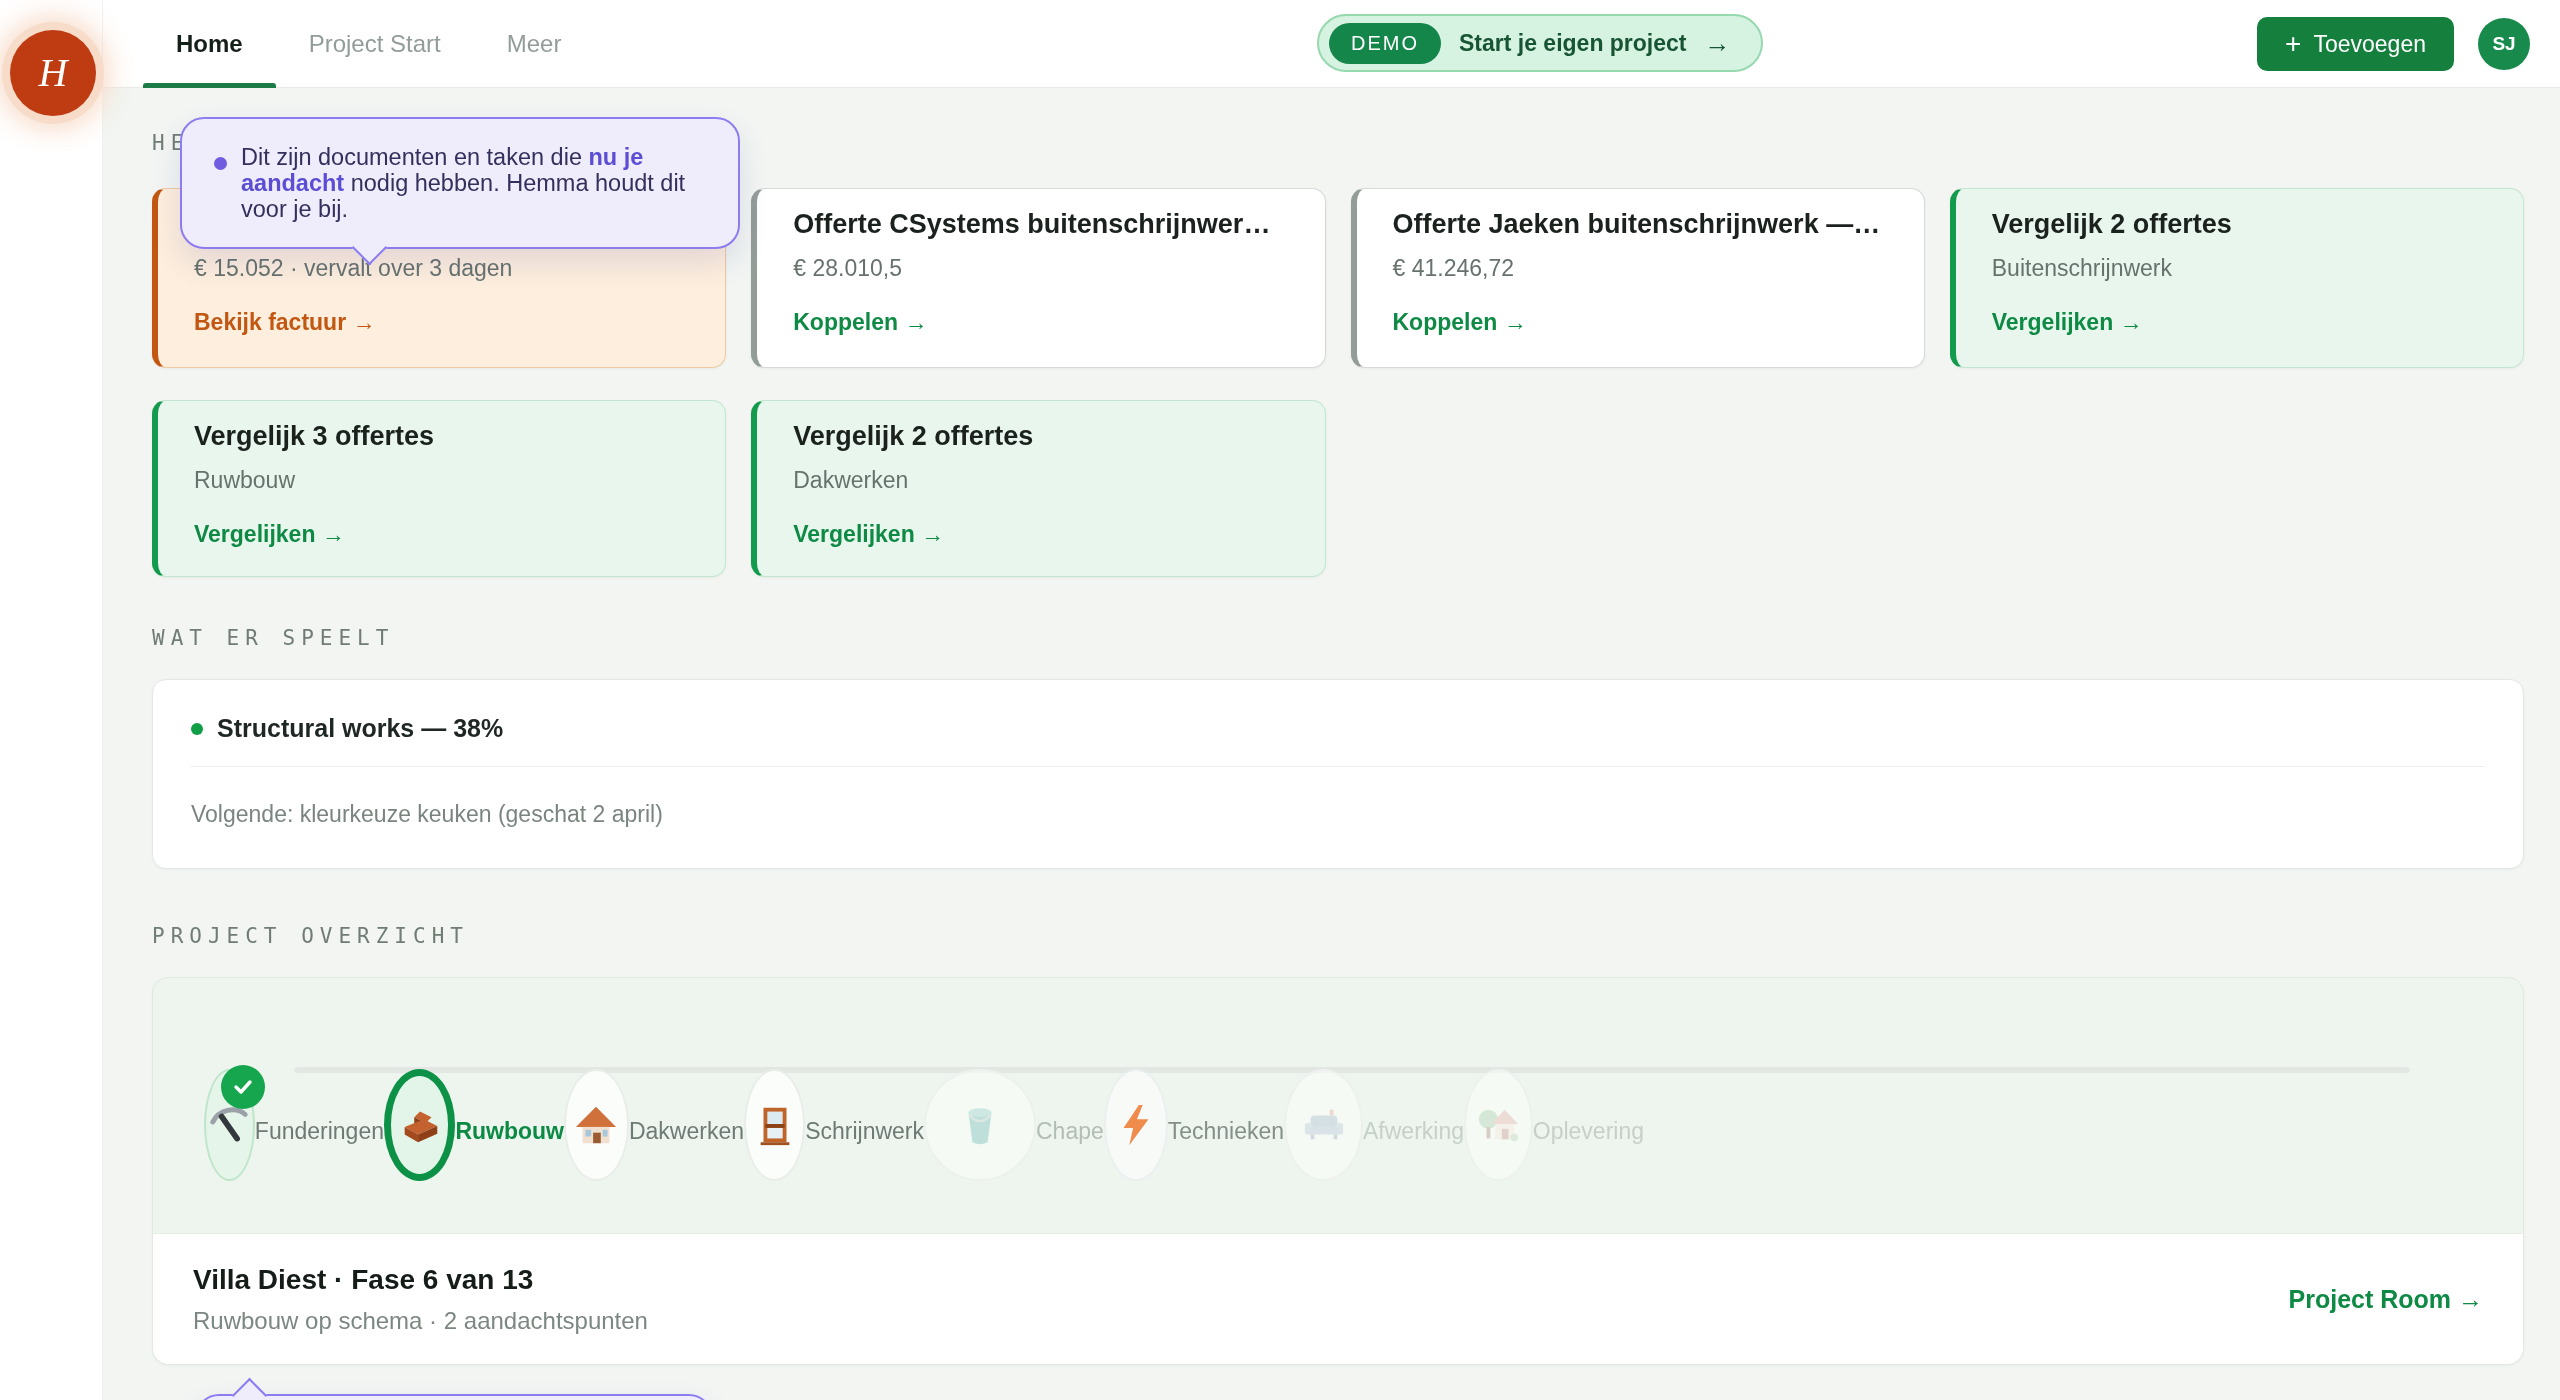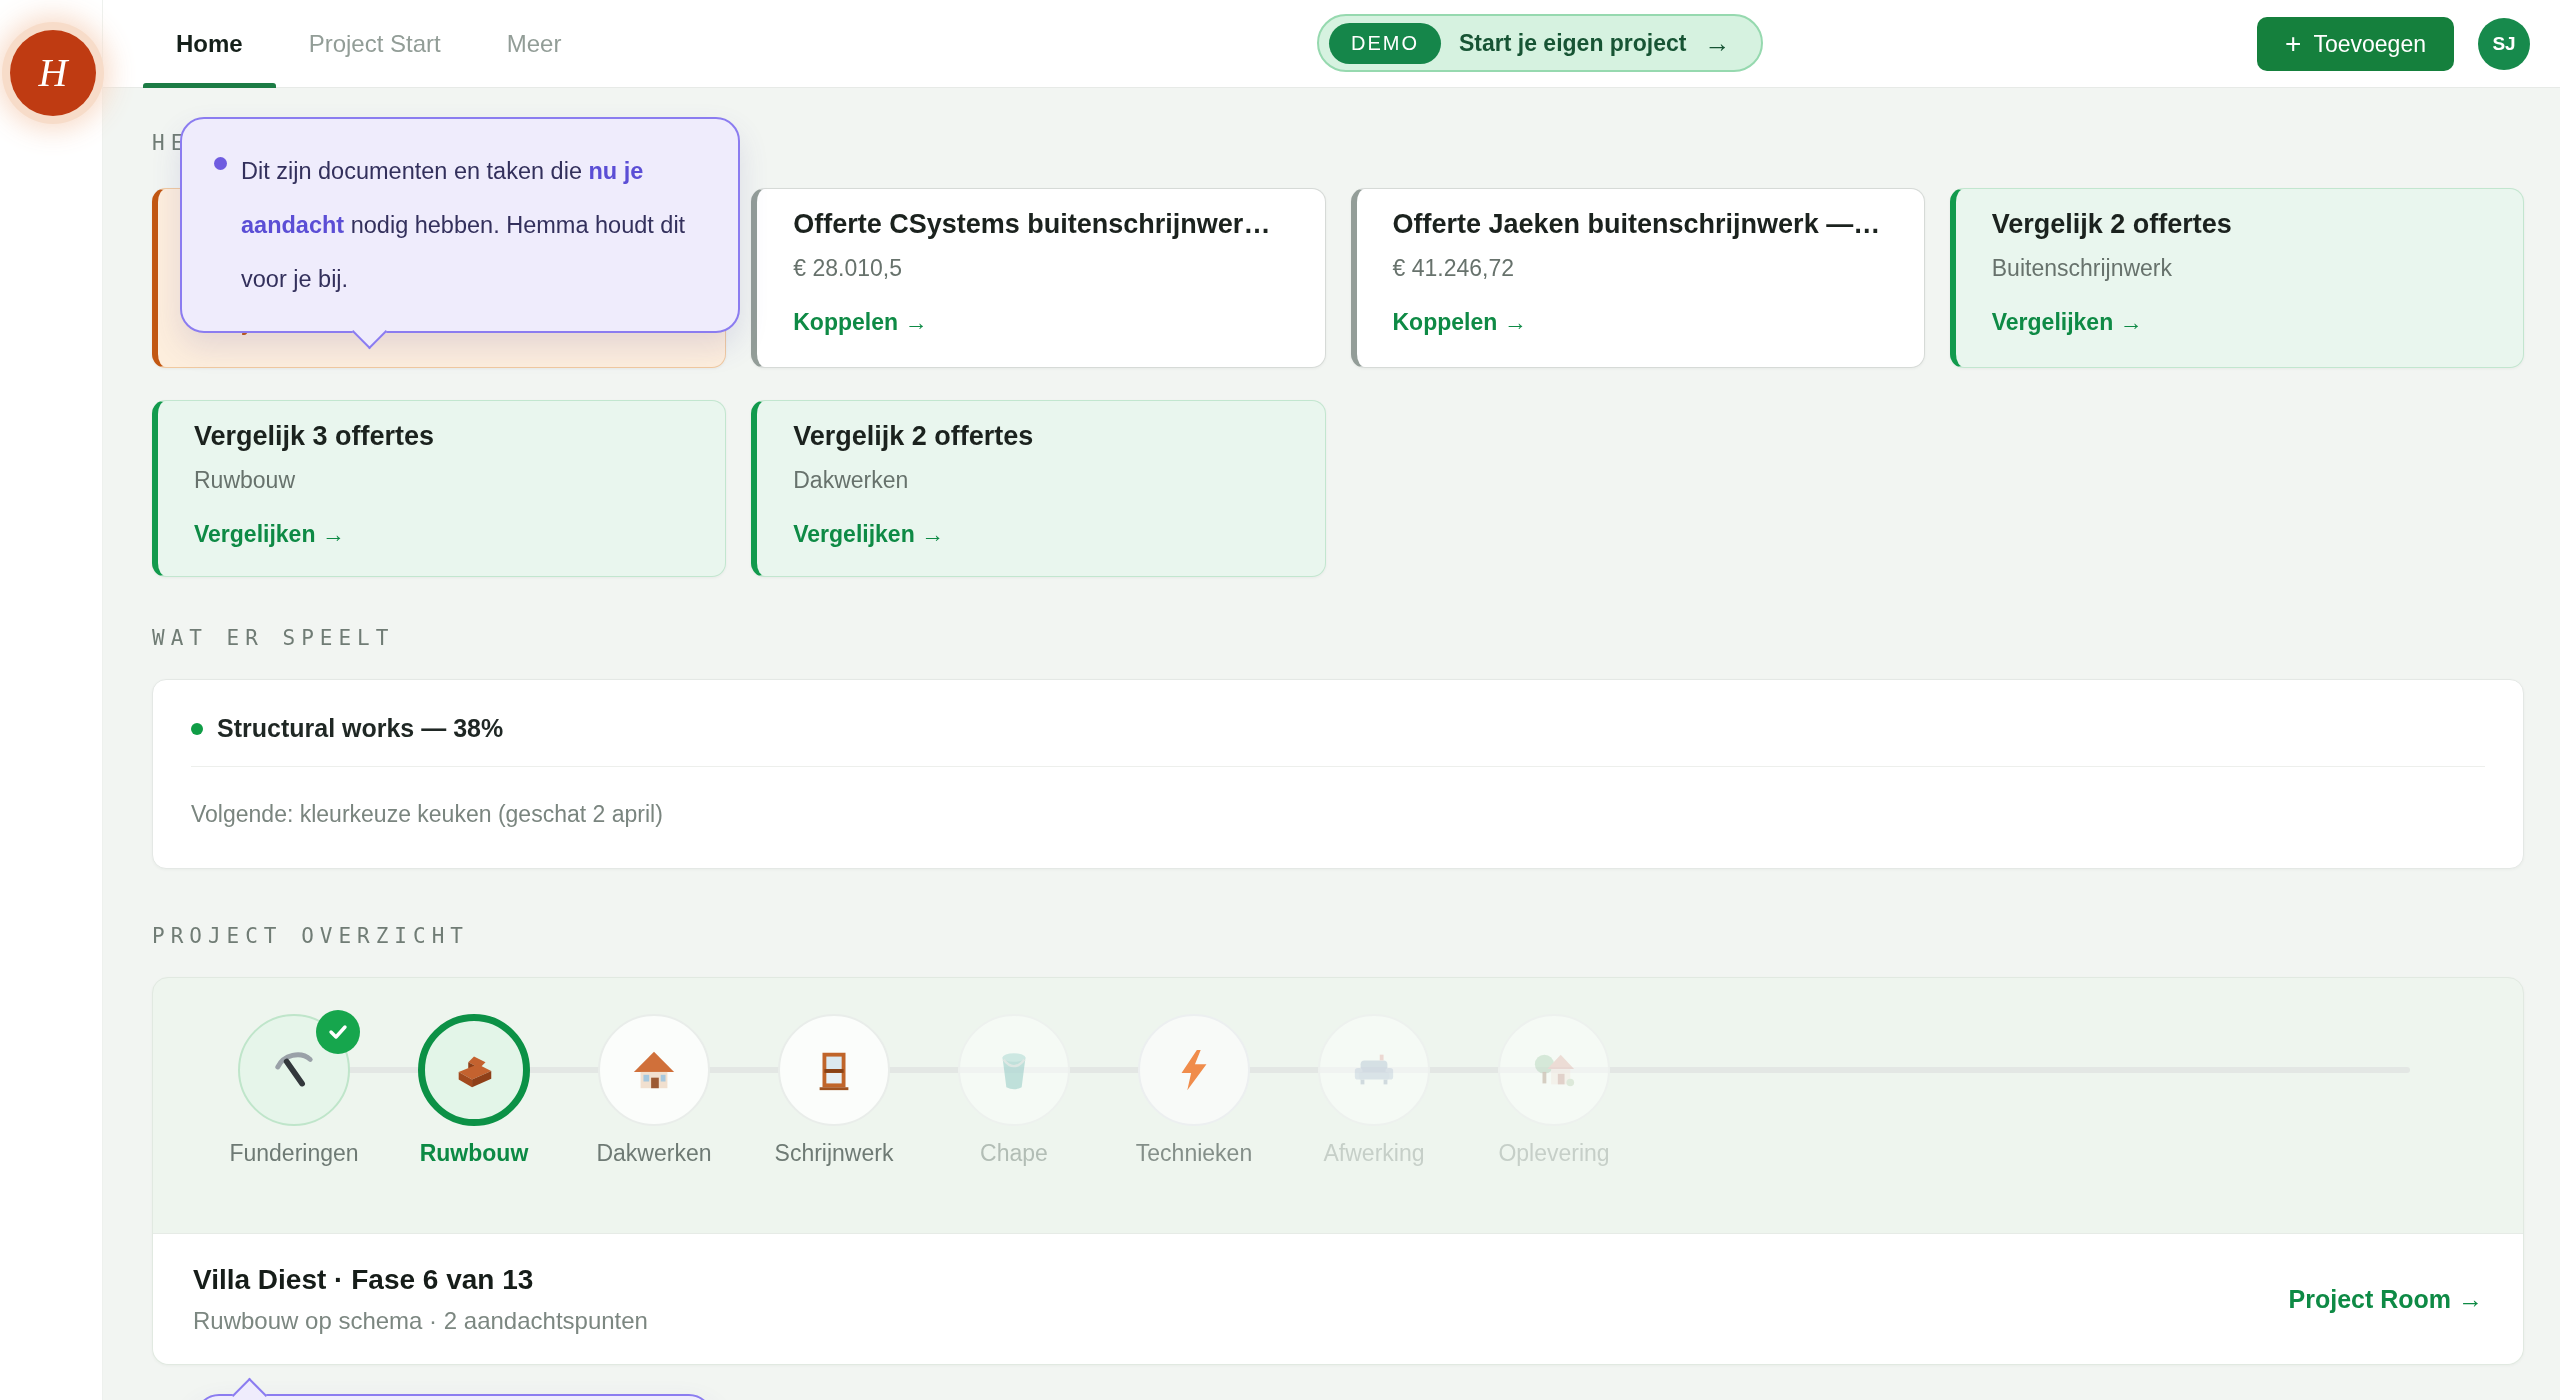--- a/index.html
+++ b/index.html
@@ -67,21 +67,21 @@
   .status-title-row{display:flex;align-items:center;gap:14px;font-size:25px;font-weight:bold;color:#1f2724}
   .status-dot{width:12px;height:12px;border-radius:50%;background:#0f9d46;flex:none}
   .status-body{font-size:25px;color:#242b28;margin-top:19px}
   .status-divider{height:1px;background:#edefec;margin-top:23px}
   .status-next{font-size:23px;color:#7a857f;margin-top:34px}
   
   .timeline-card{margin-top:29px;background:var(--timeline-bg);border:1.5px solid #e1e9e1;border-radius:16px;
     height:388px;position:relative;box-shadow:0 1px 3px rgba(30,40,35,.04)}
   .timeline{position:relative;display:flex;padding-left:51px;height:257px}
   .track{position:absolute;left:141px;top:89px;width:2116px;height:6px;background:var(--line);border-radius:3px}
-  .phase{width:180px;display:flex;flex-direction:column;align-items:center;padding-top:36px;position:relative;z-index:1;cursor:pointer}
+  .phase{width:180px;display:flex;align-items:center;padding-top:36px;position:relative;z-index:1;cursor:pointer}
   .circle{width:112px;height:112px;border-radius:50%;display:flex;align-items:center;justify-content:center;position:relative;
     background:#fbfdfb;border:2px solid #e9edea}
   .phase.done .circle{background:#e6f5ea;border:2px solid #bfe5ca}
   .phase.active .circle{background:#e3f5e8;border:7px solid #0c9146}
   .phase.future .circle{background:#f8faf8;border:2px solid #eceff0}
   .phase.faded .circle,.phase.ghost .circle{background:rgba(252,254,252,.55);border:2px solid #edf1ee}
   .phase.faded .icon{opacity:.45}
   .phase.ghost .icon{opacity:.3}
   .check{position:absolute;top:-6px;right:-12px;width:44px;height:44px;border-radius:50%;background:#16a64d;
     display:flex;align-items:center;justify-content:center}
@@ -93,21 +93,21 @@
   .tfooter{position:absolute;left:0;right:0;bottom:0;height:131px;background:#fff;border-top:1px solid #e6ebe6;
     border-radius:0 0 16px 16px;display:flex;align-items:center;justify-content:space-between;padding:0 40px}
   .ftitle{font-size:28px;font-weight:bold;color:#161d19}
   .fsub{font-size:24px;color:#7c8781;margin-top:11px}
   .fcta{font-size:25px;font-weight:bold;color:var(--green);text-decoration:none}
   
   .tooltip{position:absolute;background:var(--purple-bg);border:2px solid var(--purple);border-radius:24px;
     box-shadow:0 14px 30px rgba(80,70,160,.14);z-index:50}
   .tooltip-top{left:180px;top:117px;width:560px;padding:25px 30px 25px 32px;display:flex;gap:14px}
   .tip-dot{width:13px;height:13px;border-radius:50%;background:var(--purple-dot);flex:none;margin-top:13px}
-  .tip-text{font-size:23.5px;line-height:54px;color:var(--purple-text)}
+  .tip-text{font-size:23.5px;line-height:26px;color:var(--purple-text)}
   .tip-text b{color:var(--purple-bold)}
   .tooltip-top::after{content:"";position:absolute;left:175px;bottom:-13px;width:23px;height:23px;background:var(--purple-bg);
     border-right:2px solid var(--purple);border-bottom:2px solid var(--purple);transform:rotate(45deg)}
   .tooltip-bottom{left:195px;top:1394px;width:518px;height:80px}
   .tooltip-bottom::before{content:"";position:absolute;left:40px;top:-13px;width:23px;height:23px;background:var(--purple-bg);
     border-left:2px solid var(--purple);border-top:2px solid var(--purple);transform:rotate(45deg)}
   .icon{width:46px;height:46px}
 </style>
 </head>
 <body>

